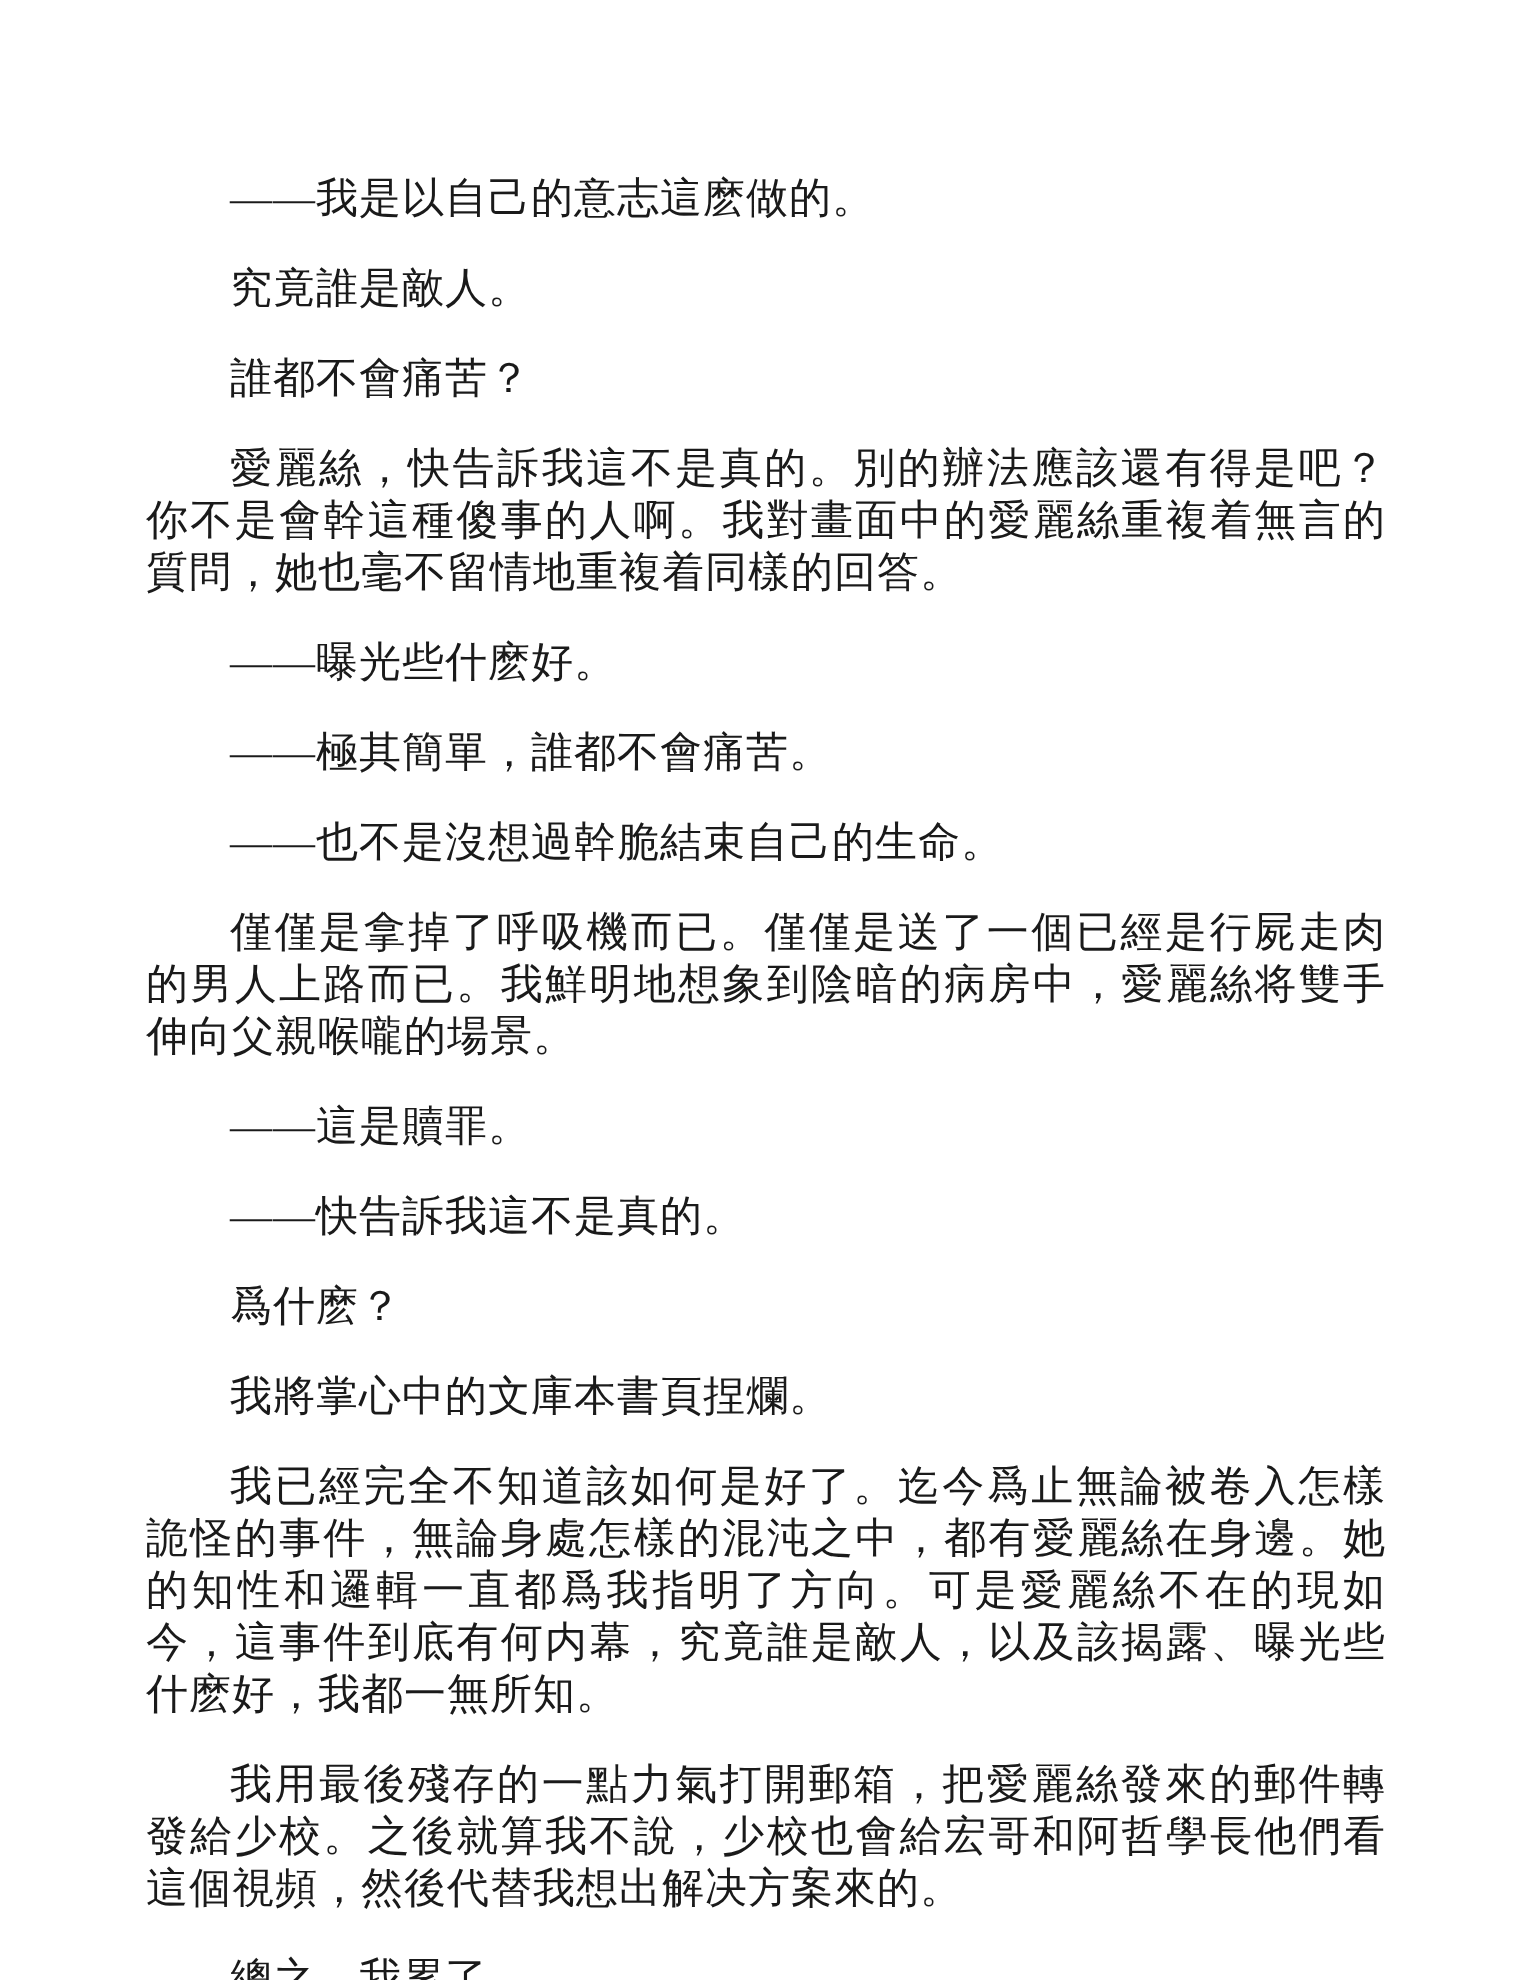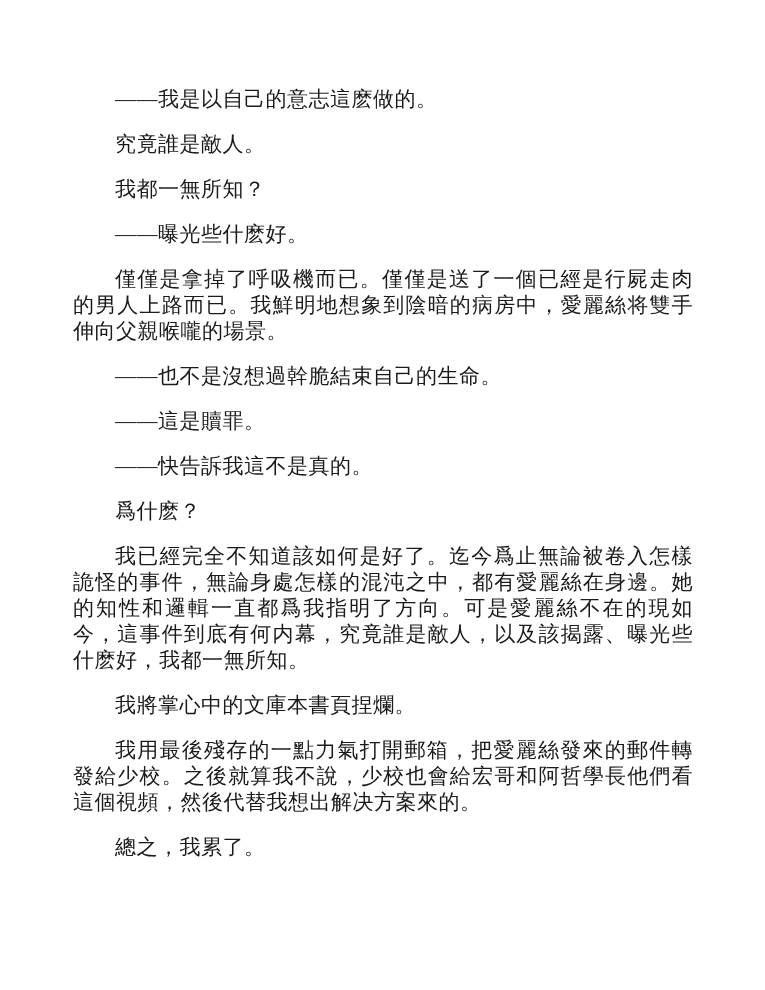--- a/index.html
+++ b/index.html
@@ -37,25 +37,27 @@
     margin-bottom: 0;
   }
 </style>
 </head>
 <body>
 
 <div class="page">
   <div class="text-block">
     <p>——我是以自己的意志這麽做的。</p>
     <p>究竟誰是敵人。</p>
-    <p>我都一無所知？</p>
+    <p>誰都不會痛苦？</p>
+    <p>愛麗絲，快告訴我這不是真的。別的辦法應該還有得是吧？你不是會幹這種傻事的人啊。我對畫面中的愛麗絲重複着無言的質問，她也毫不留情地重複着同樣的回答。</p>
     <p>——曝光些什麽好。</p>
+    <p>——極其簡單，誰都不會痛苦。</p>
+    <p>——也不是沒想過幹脆結束自己的生命。</p>
     <p>僅僅是拿掉了呼吸機而已。僅僅是送了一個已經是行屍走肉的男人上路而已。我鮮明地想象到陰暗的病房中，愛麗絲将雙手伸向父親喉嚨的場景。</p>
-    <p>——也不是沒想過幹脆結束自己的生命。</p>
     <p>——這是贖罪。</p>
     <p>——快告訴我這不是真的。</p>
     <p>爲什麽？</p>
+    <p>我將掌心中的文庫本書頁捏爛。</p>
     <p>我已經完全不知道該如何是好了。迄今爲止無論被卷入怎樣詭怪的事件，無論身處怎樣的混沌之中，都有愛麗絲在身邊。她的知性和邏輯一直都爲我指明了方向。可是愛麗絲不在的現如今，這事件到底有何内幕，究竟誰是敵人，以及該揭露、曝光些什麽好，我都一無所知。</p>
-    <p>我將掌心中的文庫本書頁捏爛。</p>
     <p>我用最後殘存的一點力氣打開郵箱，把愛麗絲發來的郵件轉發給少校。之後就算我不說，少校也會給宏哥和阿哲學長他們看這個視頻，然後代替我想出解决方案來的。</p>
     <p>總之，我累了。</p>
   </div>
 </div>
 
 </body></html>

